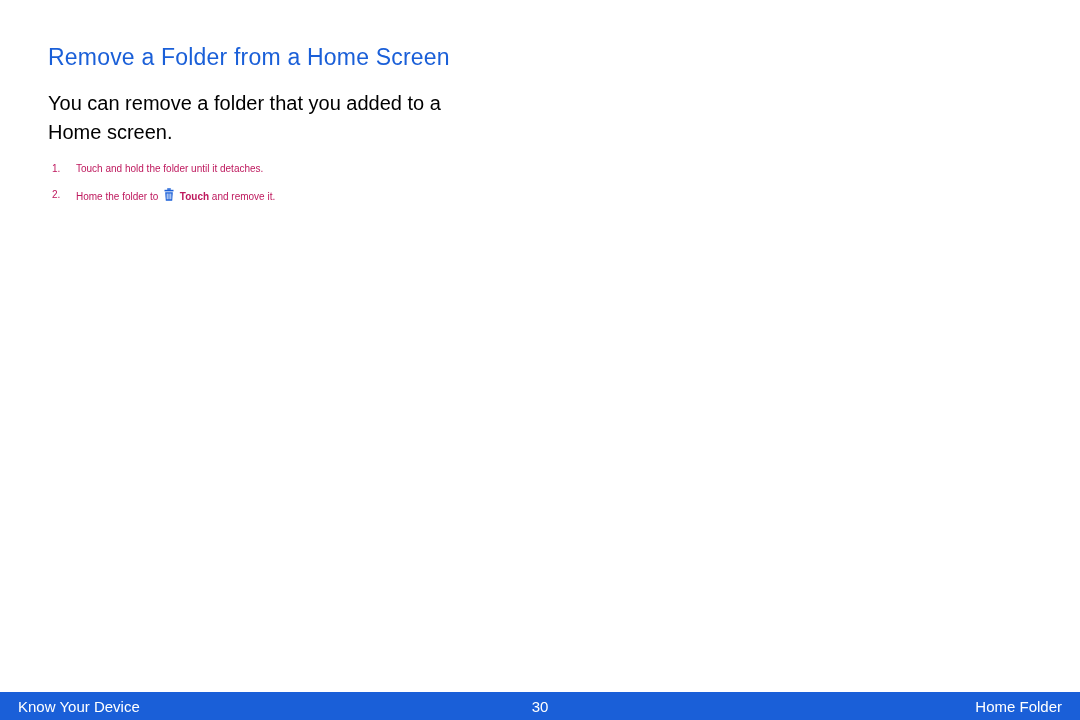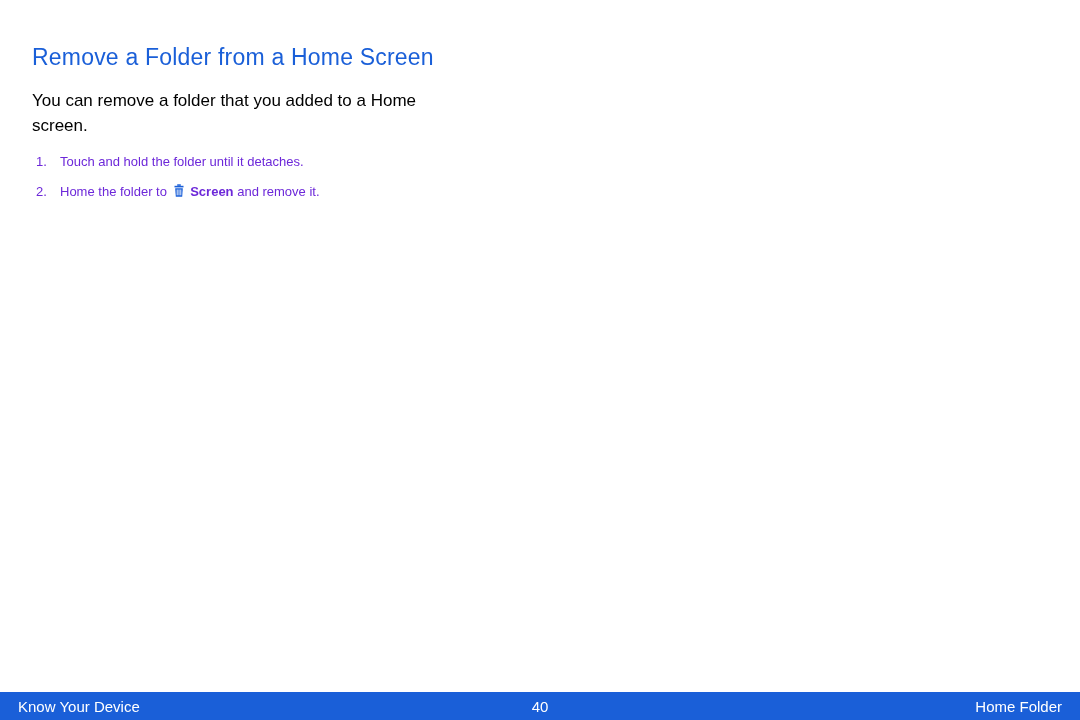--- a/index.html
+++ b/index.html
@@ -1,38 +1,38 @@
 <!DOCTYPE html>
 <html><head>
   <meta charset="utf-8">
   <style>
     * { margin: 0; padding: 0; box-sizing: border-box; }
     html, body { width: 1080px; height: 720px; font-family: Arial, Helvetica, sans-serif; background: #fff; position: relative; }
     .content {
-      padding: 44px 48px 0 32px;
+      padding: 44px 48px 0 48px;
     }
     .heading {
       color: #1a5fd8;
       font-size: 23px;
       font-weight: 400;
       margin-bottom: 18px;
       letter-spacing: 0.2px;
     }
     .intro {
       color: #000;
-      font-size: 17px;
+      font-size: 20px;
       line-height: 1.45;
       margin-bottom: 14px;
       max-width: 420px;
     }
     ol.steps {
       list-style: none;
       counter-reset: step;
-      color: #6d28d9;
-      font-size: 13px;
+      color: #be185d;
+      font-size: 10px;
       line-height: 1.55;
       max-width: 460px;
     }
     ol.steps li {
       counter-increment: step;
       position: relative;
       padding-left: 28px;
       margin-bottom: 10px;
     }
     ol.steps li::before {
@@ -82,22 +82,22 @@
               <rect x="2.5" y="2.8" width="9" height="1.6"></rect>
               <rect x="5.2" y="1.3" width="3.6" height="1.5"></rect>
               <path d="M3.2 5.2 L10.8 5.2 L10.2 13.8 L3.8 13.8 Z"></path>
             </g>
             <g stroke="#fff" stroke-width="0.9">
               <line x1="5.2" y1="6.5" x2="5.2" y2="12.3"></line>
               <line x1="7" y1="6.5" x2="7" y2="12.3"></line>
               <line x1="8.8" y1="6.5" x2="8.8" y2="12.3"></line>
             </g>
           </svg></span>
-      <span class="bold">Screen</span><span> and remove it.</span>
+      <span class="bold">Touch</span><span> and remove it.</span>
     </li>
   </ol>
 </div>
 
 <div class="footer">
   <span>Know Your Device</span>
-  <span class="footer-center">40</span>
+  <span class="footer-center">30</span>
   <span>Home Folder</span>
 </div>
 
 </body></html>

